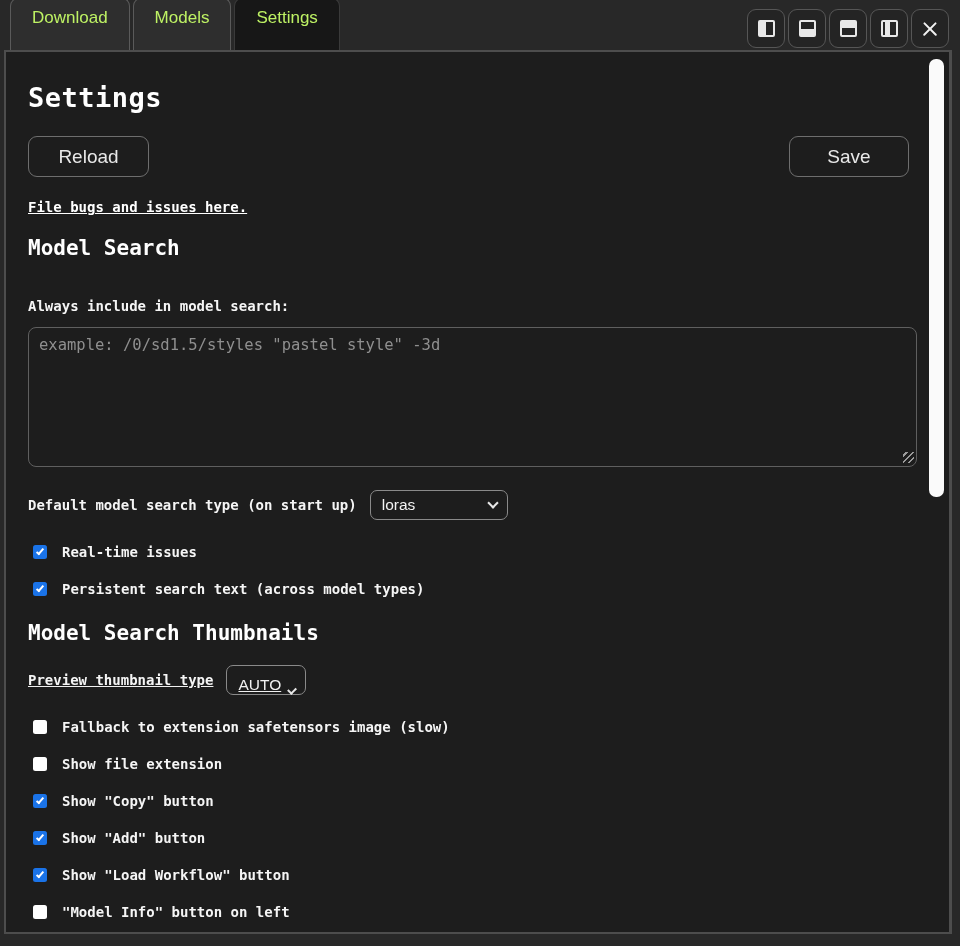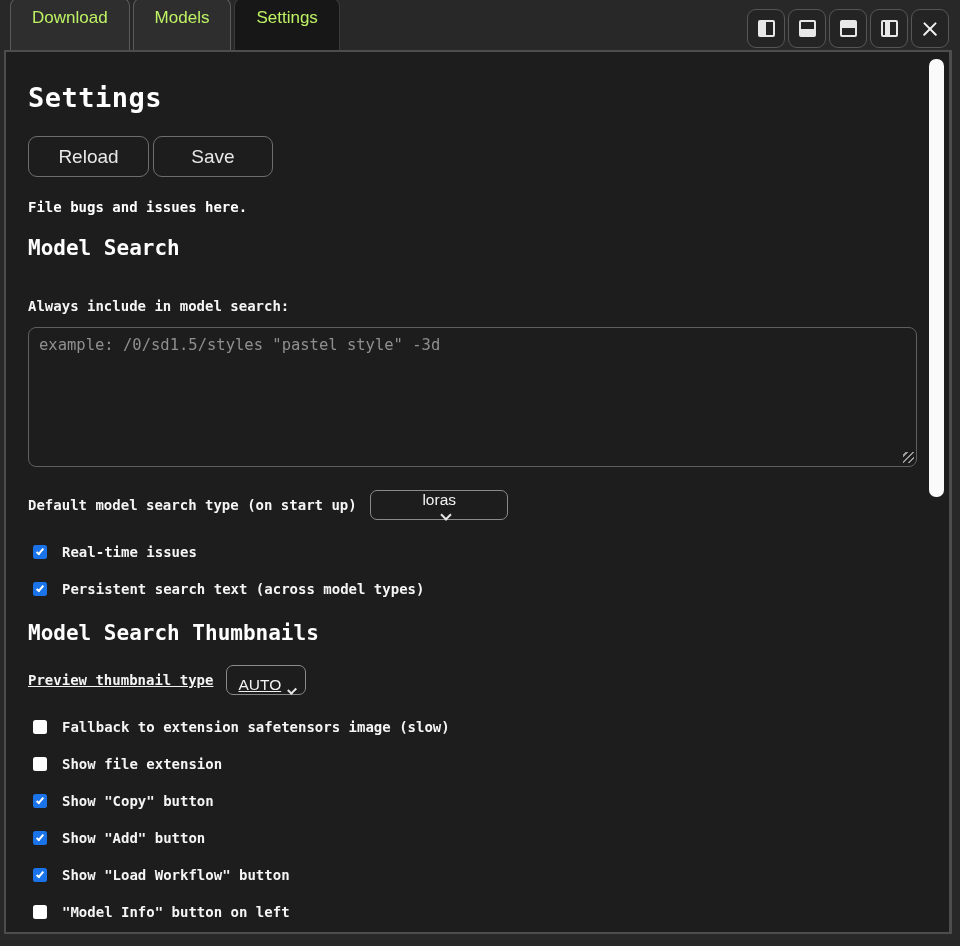--- a/index.html
+++ b/index.html
@@ -68,35 +68,35 @@
   .scroll-thumb {
     position: absolute; right: 5px; top: 7px;
     width: 15px; height: 438px;
     background: #fafafa; border-radius: 7px;
     z-index: 5; cursor: pointer;
   }
   .content { padding: 30px 40px 0 22px; }
 
   h1.page-title { font-size: 27px; font-weight: bold; letter-spacing: 0.5px; color: #ffffff; }
 
-  .action-row { display: flex; gap: 4px; margin-top: 23px; }
+  .action-row { display: flex; gap: 20px; margin-top: 23px; justify-content: space-between; }
   .btn {
     font-family: "Liberation Sans", sans-serif;
     font-size: 19px; color: #e8e8e8;
     background: transparent;
     border: 1px solid #6e6e6e; border-radius: 9px;
     height: 41px; cursor: pointer;
   }
   .btn-reload { width: 121px; }
   .btn-save { width: 120px; }
 
   .issues-link {
     display: inline-block; margin-top: 22px;
     font-size: 14px; font-weight: bold; color: #ffffff;
-    cursor: pointer;
+    text-decoration: underline; cursor: pointer;
   }
 
   h2.section { font-size: 21px; font-weight: bold; color: #ffffff; margin-top: 20px; }
   h2.section.tight { margin-top: 24px; }
 
   .field-label { font-size: 14px; font-weight: 600; color: #f5f5f5; }
   .standalone-label { margin-top: 38px; }
 
   textarea.search-include {
     display: block; margin-top: 13px;
@@ -126,21 +126,21 @@
   }
   .select-box .value {
     font-family: "Liberation Sans", sans-serif;
     font-size: 15.5px; color: #f2f2f2;
   }
   .chevron {
     width: 8px; height: 8px; margin-left: 14px; margin-top: -4px;
     border-right: 2px solid #e8e8e8; border-bottom: 2px solid #e8e8e8;
     transform: rotate(45deg);
   }
-  .select-loras { width: 138px; flex-direction: column; }
+  .select-loras { width: 138px; }
   .select-auto  { width: 80px; align-items: flex-end; }
   .select-auto .chevron { margin-left: 8px; }
 
   .check-row { display: flex; align-items: center; margin-top: 21px; margin-left: 5px; gap: 15px; }
   .check-row.first { margin-top: 24px; }
   .checkbox {
     width: 14px; height: 14px; border-radius: 2.5px;
     background: #ffffff;
     flex: 0 0 auto; cursor: pointer;
     display: flex; align-items: center; justify-content: center;

